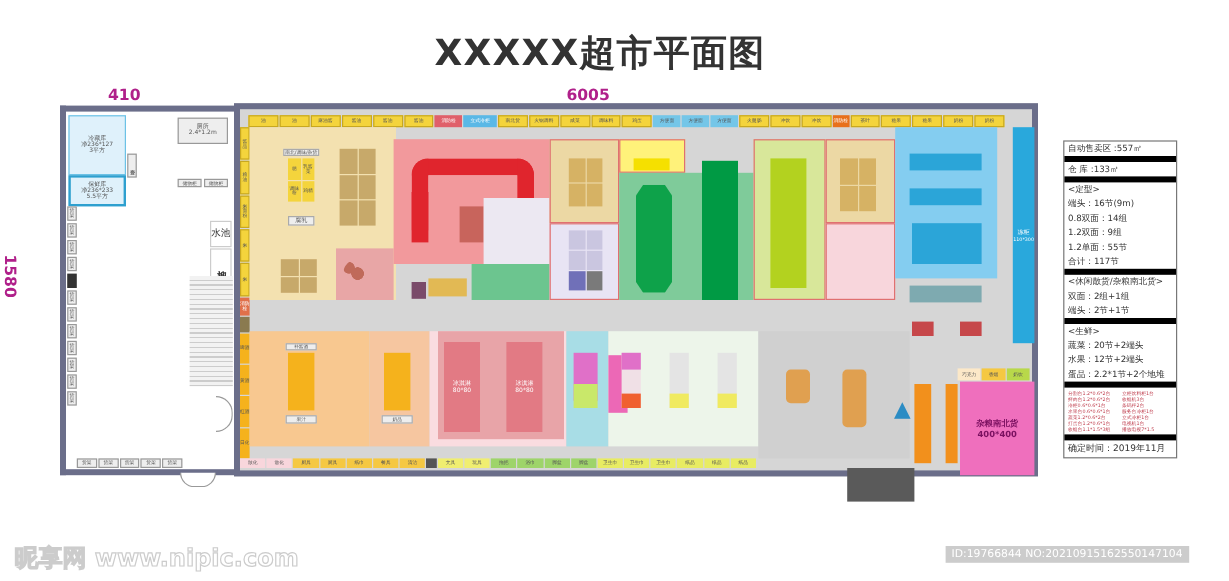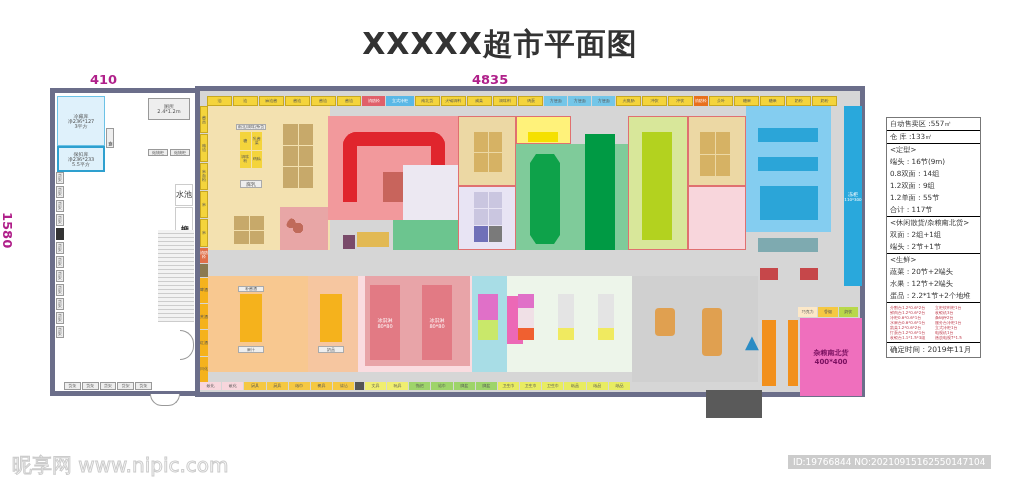--- a/index.html
+++ b/index.html
@@ -7,32 +7,32 @@
 .abs{position:absolute}
 .title{left:0;width:1000px;top:24px;text-align:center;font-size:30px;font-weight:bold;color:#333;letter-spacing:1px}
 .dim{color:#b0208a;font-weight:bold;font-size:13px}
 .wall{border:5px solid #6b6e8a;background:#fff}
 .tag{font-size:4px;color:#555;display:flex;align-items:center;justify-content:center;text-align:center;overflow:hidden;line-height:1}
 .ybox{background:#f4d43c;border:1px solid #c8a820}
 .pinkzone{background:#f2999c}
 .lbl{font-size:5px;color:#fff;display:flex;align-items:center;justify-content:center;text-align:center}
 .legend{left:886px;top:117px;width:95px;border:1px solid #777;background:#fff;font-size:7.2px;color:#333}
 .legend .row{padding:1px 3px;line-height:10px}
-.legend .sep{border-top:1px solid #000000}
+.legend .sep{border-top:5px solid #000000}
 .legend .tiny{font-size:4px;color:#c04050;line-height:5px}
-.watermark{font-size:20px;color:#fff;-webkit-text-stroke:1px #ccc;font-weight:normal}
+.watermark{font-size:20px;color:#fff;-webkit-text-stroke:1px #ccc;font-weight:bold}
 .idbar{background:#ccc;color:#fff;font-size:9px;padding:2px 5px}
 </style>
 </head>
 <body>
 
 <div class="abs title">XXXXX超市平面图</div>
 
 <div class="abs dim" style="left:90px;top:72px">410</div>
-<div class="abs dim" style="left:472px;top:72px">4835</div>
+<div class="abs dim" style="left:472px;top:72px">6005</div>
 <div class="abs dim" style="left:0px;top:212px;writing-mode:vertical-rl;transform:rotate(0deg)">1580</div>
 
 <div class="abs wall" style="left:50px;top:88px;width:148px;height:308px;border-right:none"></div>
 <div class="abs tag" style="left:57px;top:96px;width:48px;height:50px;background:#dff1fb;border:1px solid #6cc2e6;flex-direction:column;font-size:5px">
   <span>冷藏库</span>
   <span>净236*127</span>
   <span>3平方</span>
 </div>
 <div class="abs tag" style="left:57px;top:146px;width:48px;height:26px;background:#dff1fb;border:2px solid #2ea0cf;flex-direction:column;font-size:5px">
   <span>保鲜库</span>

